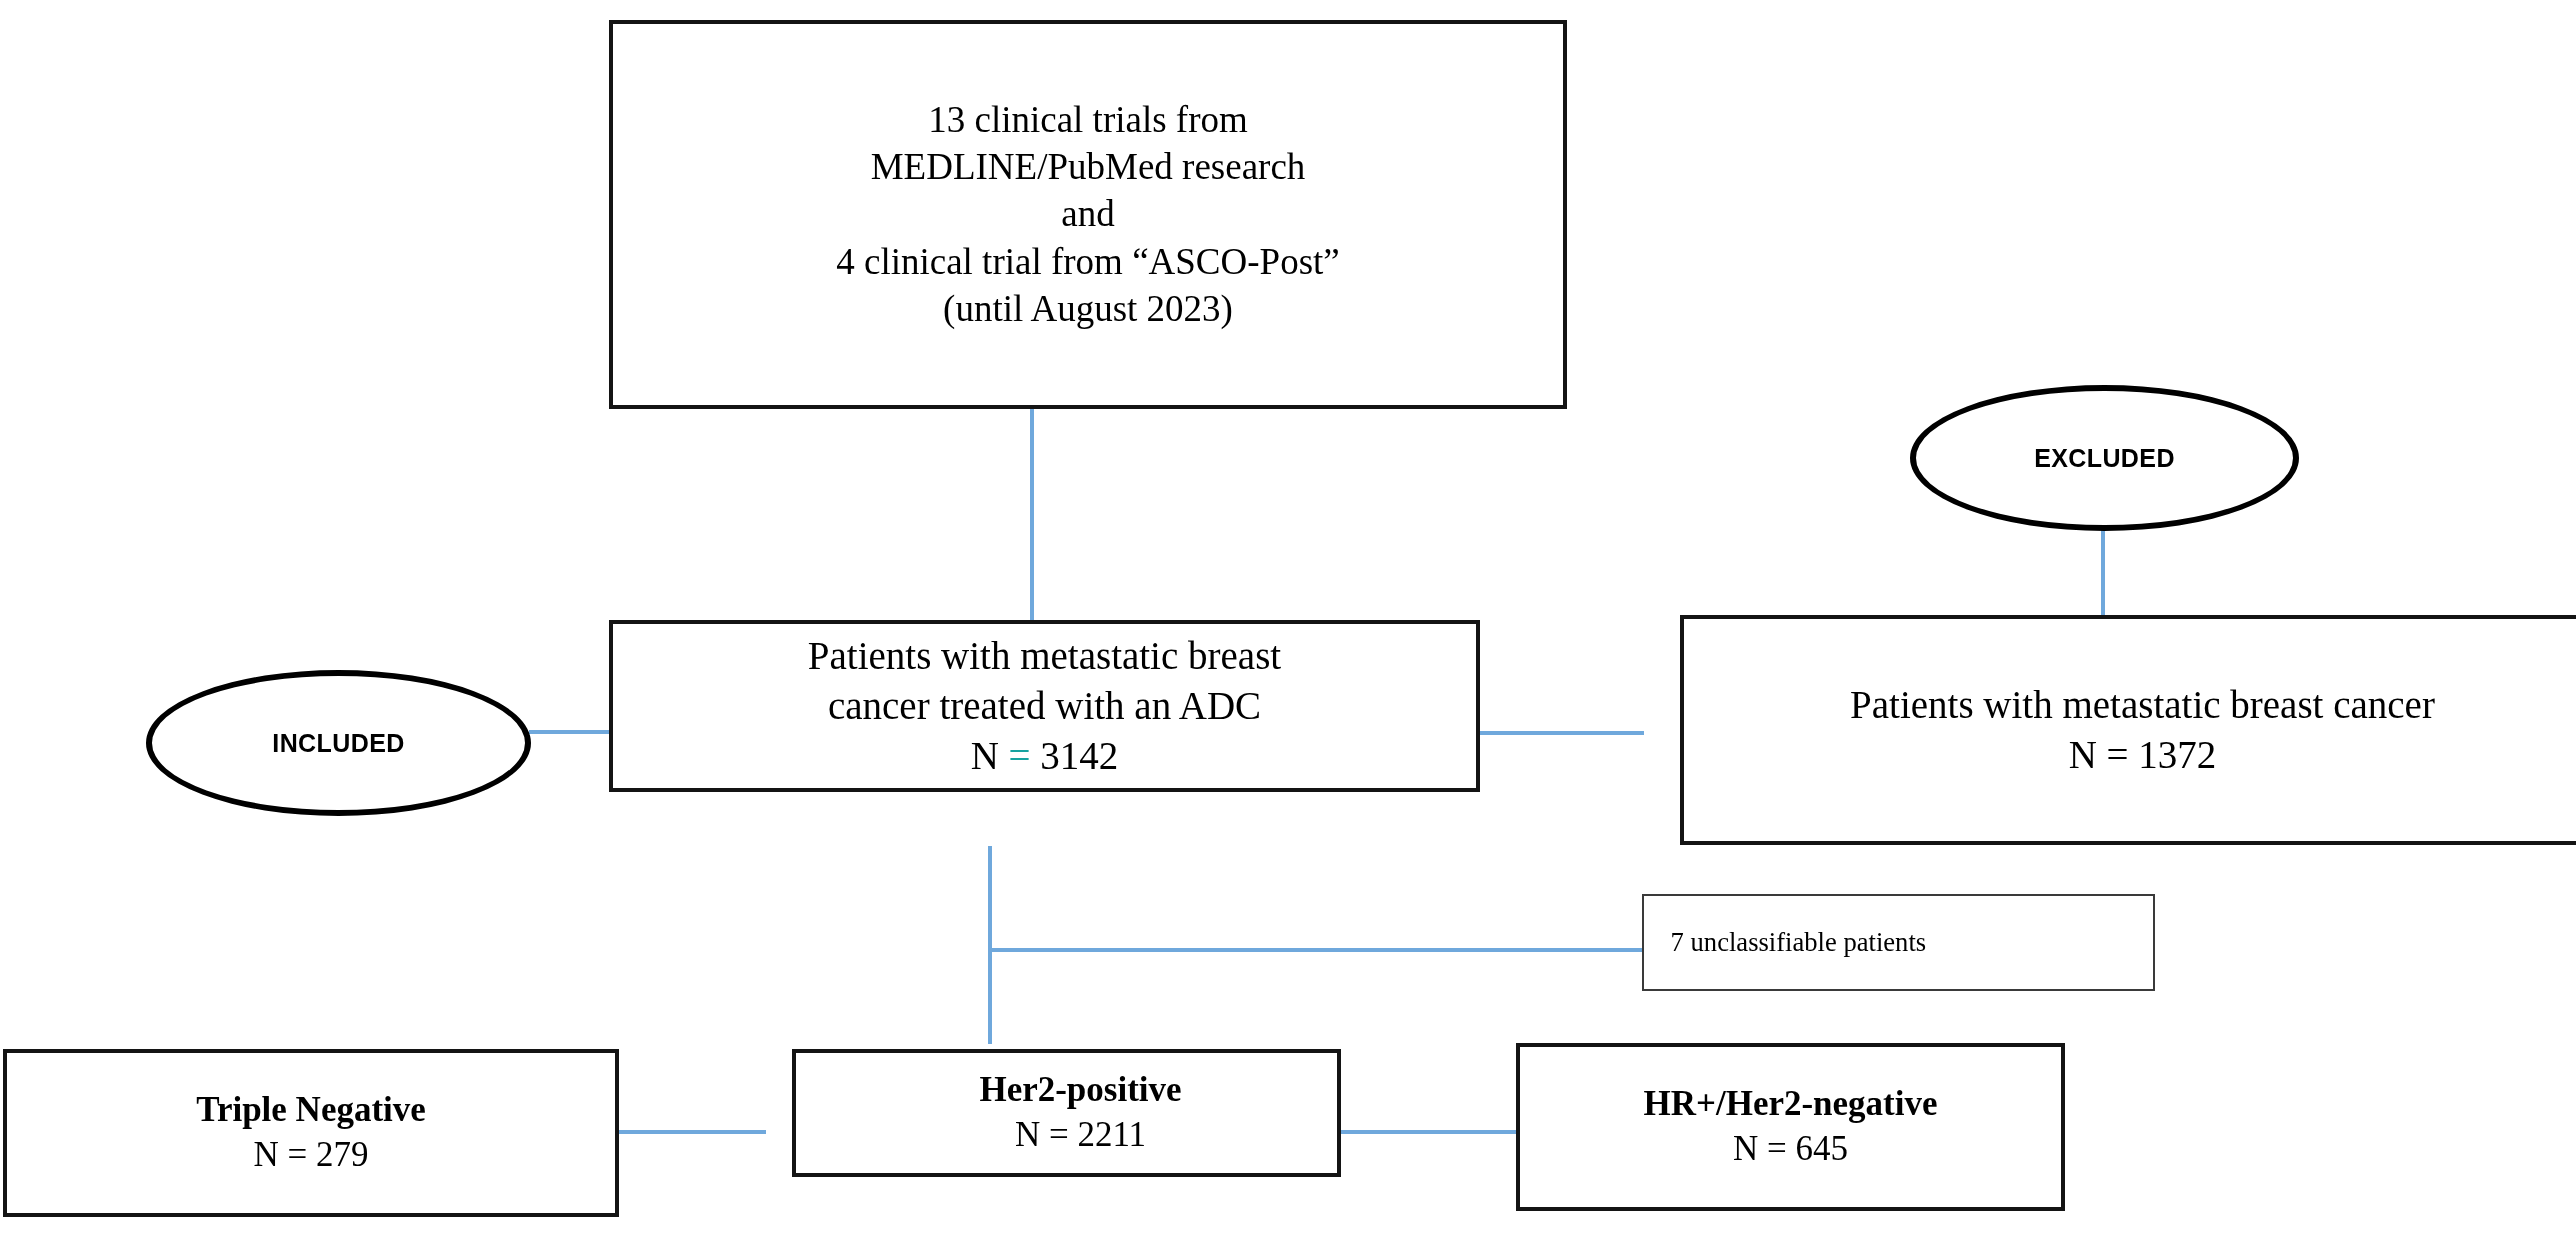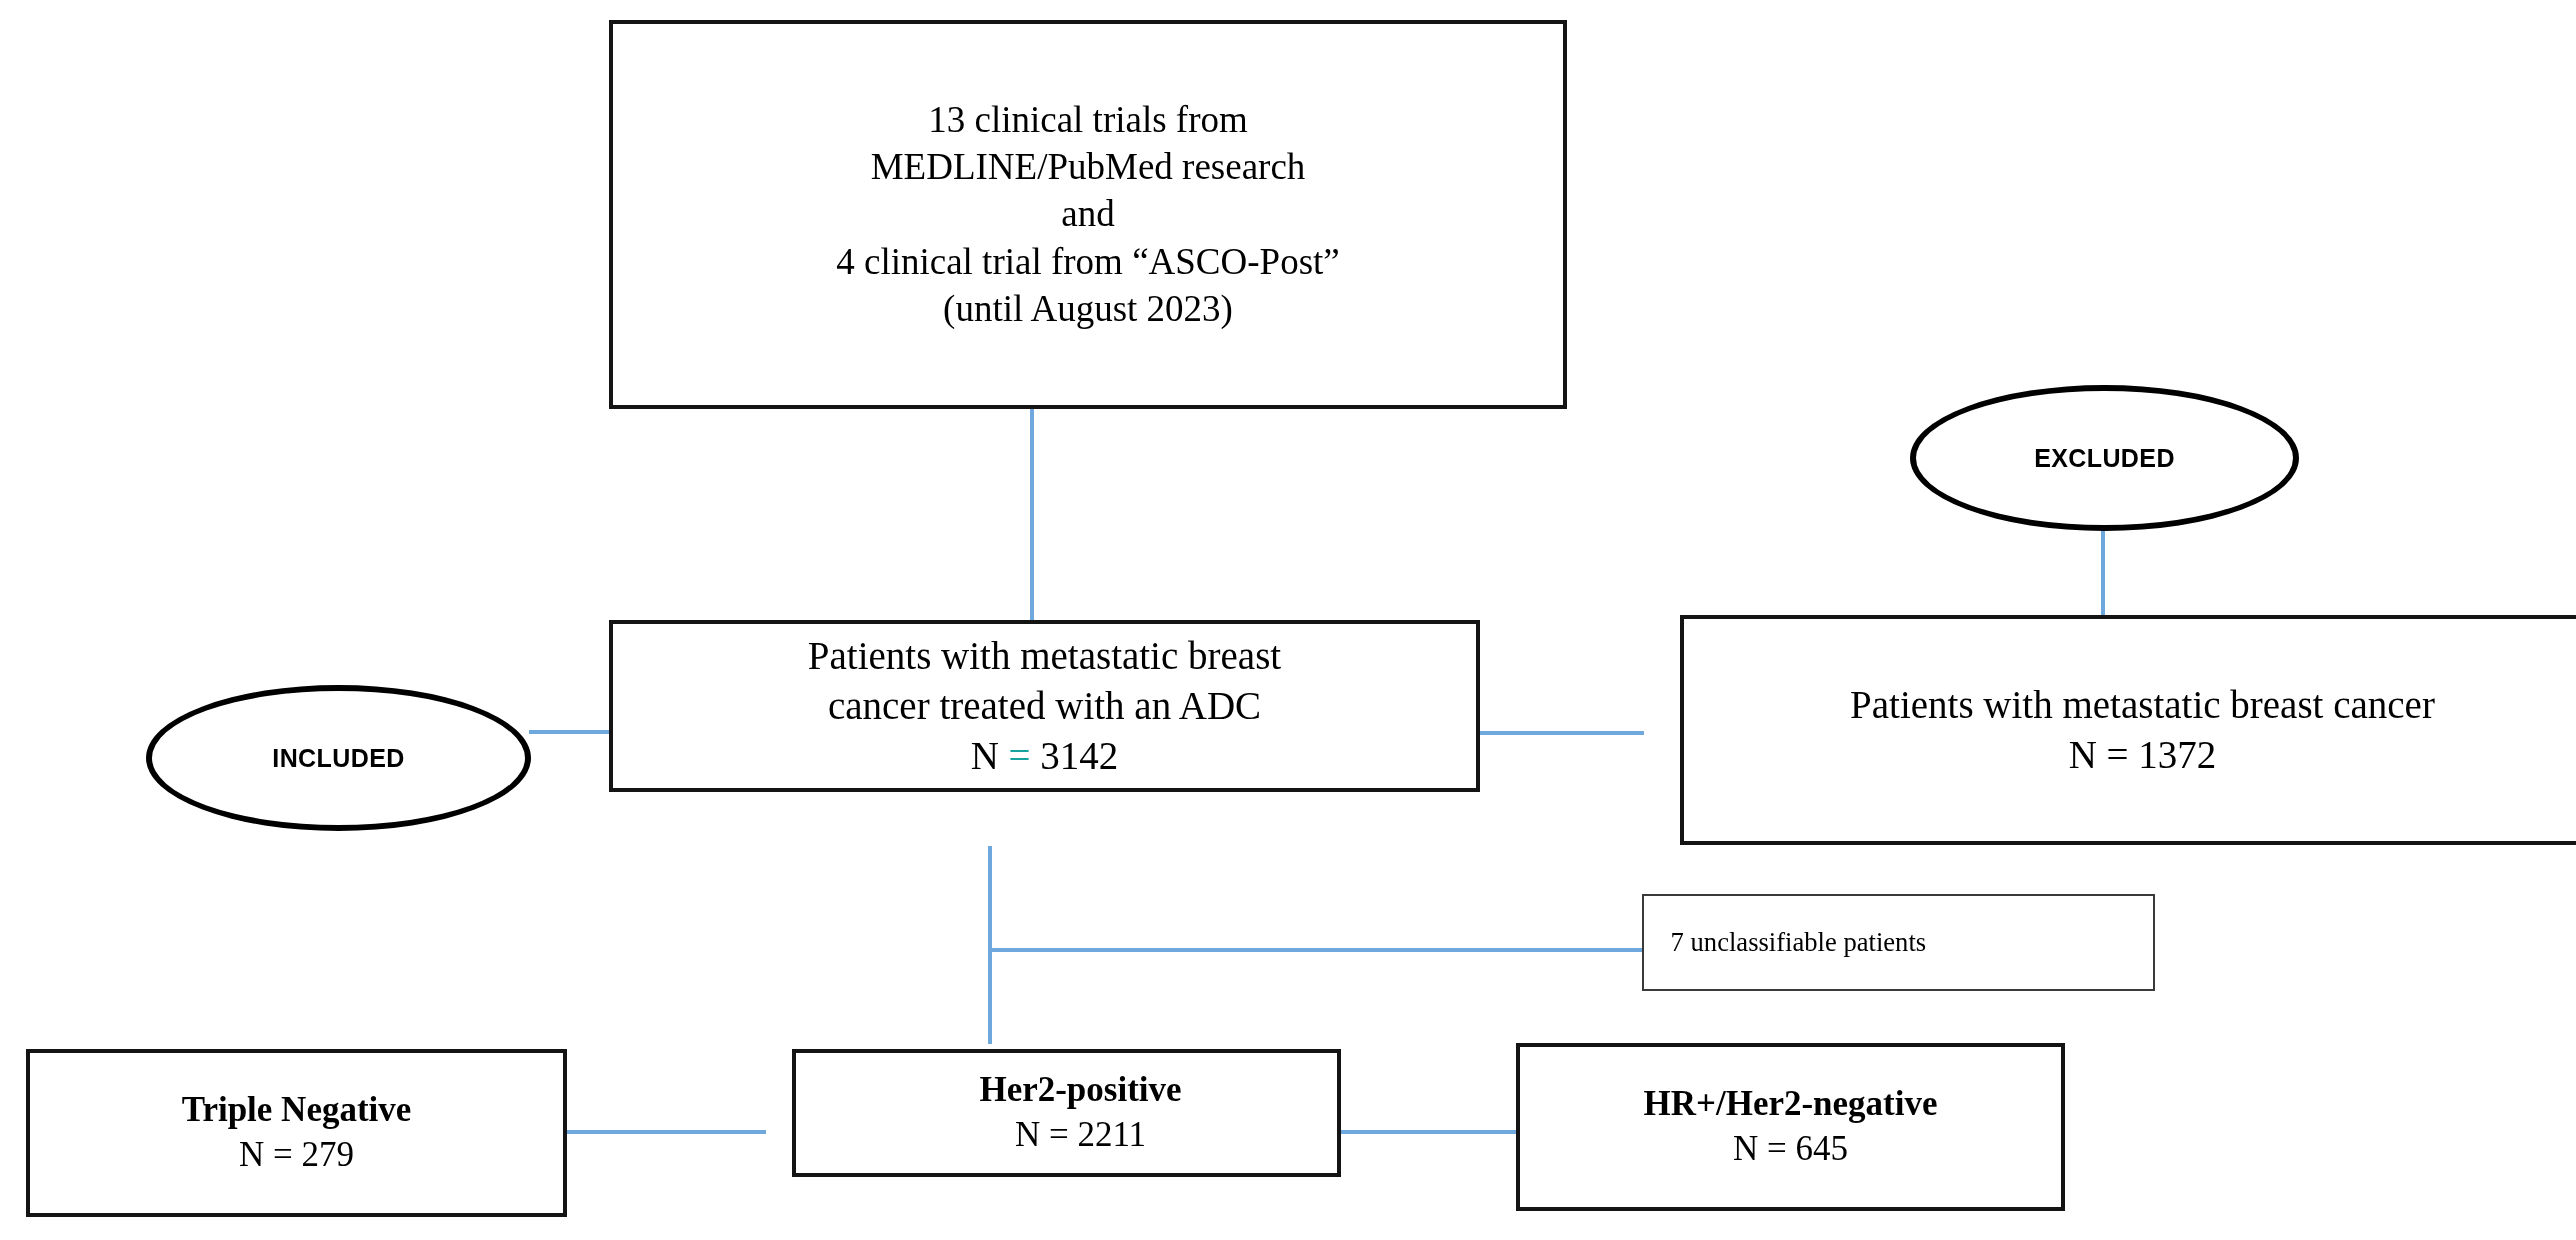--- a/index.html
+++ b/index.html
@@ -116,40 +116,40 @@
     <span class="line serif-reg fs-top">MEDLINE/PubMed research</span>
     <span class="line serif-reg fs-top">and</span>
     <span class="line serif-reg fs-top">4 clinical trial from “ASCO-Post”</span>
     <span class="line serif-reg fs-top">(until August 2023)</span>
   </div>
 
   <div class="node-ellipse" style="left:1910px; top:385px; width:389px; height:146px;">
     <span class="ellipse-label fs-ellipse">EXCLUDED</span>
   </div>
 
-  <div class="node-ellipse" style="left:146px; top:685px; width:385px; height:146px;">
+  <div class="node-ellipse" style="left:146px; top:670px; width:385px; height:146px;">
     <span class="ellipse-label fs-ellipse">INCLUDED</span>
   </div>
 
   <div class="node-box" style="left:609px; top:620px; width:871px; height:172px;align-items:center;">
     <span class="line serif-reg fs-mid">Patients with metastatic breast</span>
     <span class="line serif-reg fs-mid">cancer treated with an ADC</span>
     <span class="line serif-reg fs-mid"><span>N</span><span>&nbsp;</span><span class="eq-accent">=</span><span>&nbsp;</span><span>3142</span></span>
   </div>
 
   <div class="node-box" style="left:1680px; top:615px; width:925px; height:230px;">
     <span class="line serif-reg fs-mid">Patients with metastatic breast cancer</span>
     <span class="line serif-reg fs-mid">N = 1372</span>
   </div>
 
   <div class="node-box thin" style="left:1642px; top:894px; width:513px; height:97px; padding-left:26.6px;">
     <span class="line serif-reg fs-small">7 unclassifiable patients</span>
   </div>
 
-  <div class="node-box" style="left:26px; top:1049px; width:541px; height:168px;">
+  <div class="node-box" style="left:3px; top:1049px; width:616px; height:168px;">
     <span class="line serif-bold fs-bottom">Triple Negative</span>
     <span class="line serif-reg fs-bottom">N = 279</span>
   </div>
 
   <div class="node-box" style="left:792px; top:1049px; width:549px; height:128px;padding-left:28px;">
     <span class="line serif-bold fs-bottom">Her2-positive</span>
     <span class="line serif-reg fs-bottom">N = 2211</span>
   </div>
 
   <div class="node-box" style="left:1516px; top:1043px; width:549px; height:168px;">

